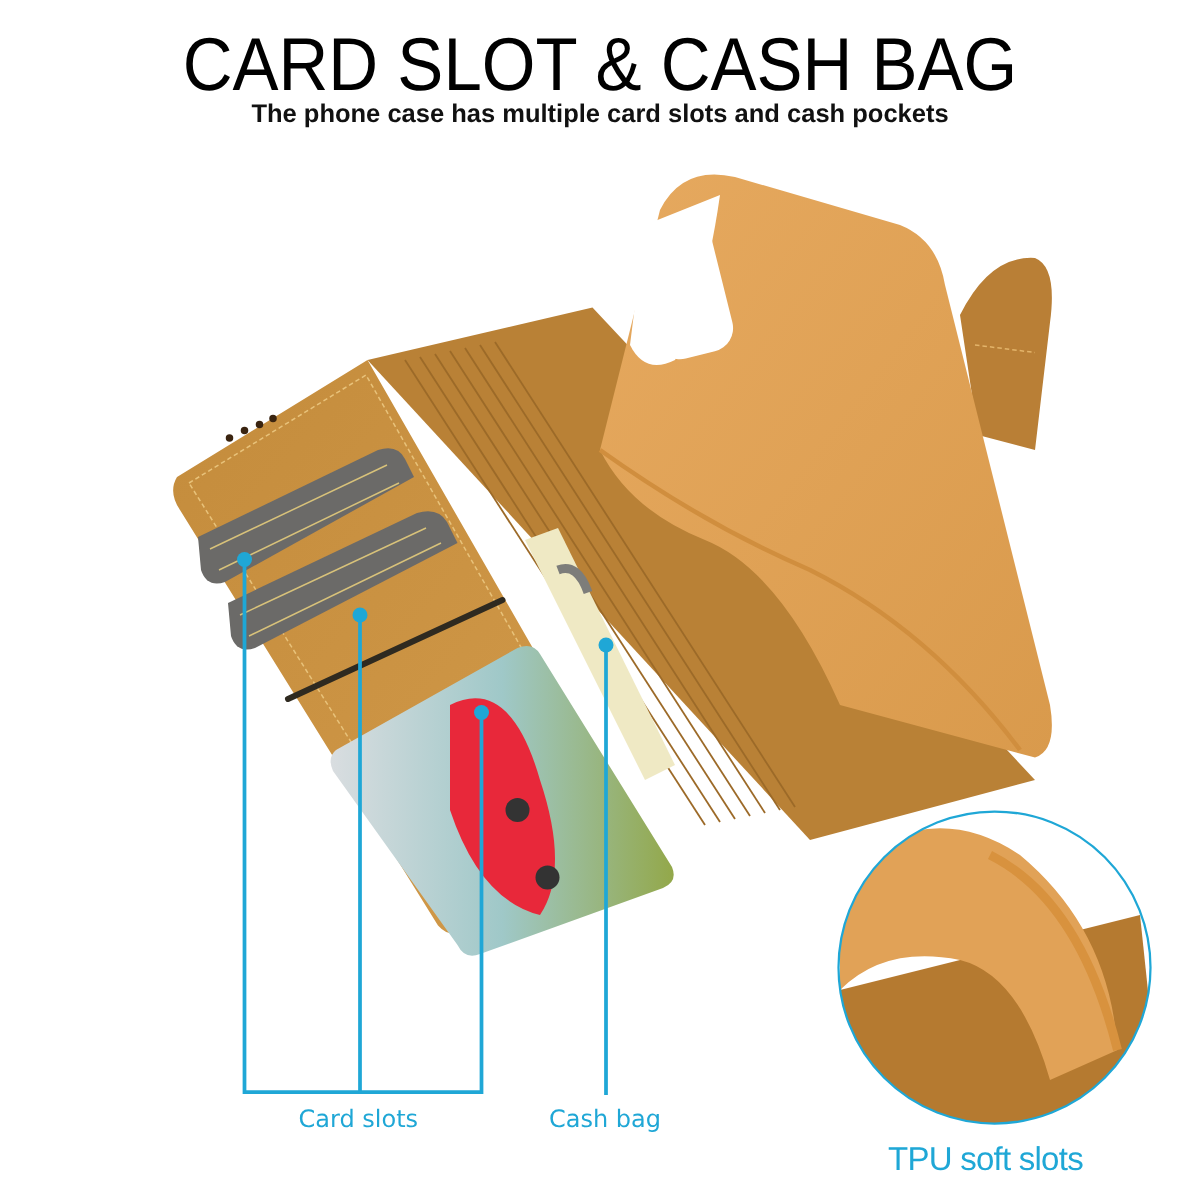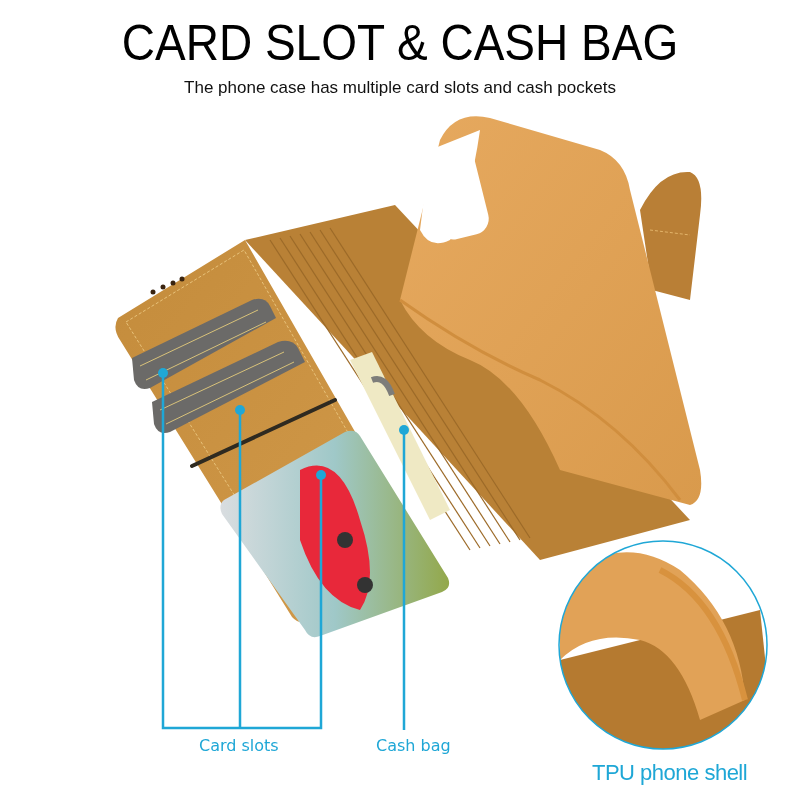--- a/index.html
+++ b/index.html
@@ -1,22 +1,22 @@
 <!DOCTYPE html>
 <html><head>
 <meta charset="utf-8">
 <style>
   html, body { margin: 0; padding: 0; background: #ffffff; }
   body { width: 800px; height: 800px; position: relative; overflow: hidden; font-family: "Liberation Sans", sans-serif; }
   .title { position: absolute; left: 0; width: 800px; top: 14px; text-align: center; font-size: 50px; font-weight: normal; color: #000; letter-spacing: 0px; transform: scaleX(0.92); transform-origin: center; }
-  .subtitle { position: absolute; left: 0; width: 800px; top: 78px; text-align: center; font-size: 17px; color: #111; }
+  .subtitle { position: absolute; left: 0; width: 800px; top: 66px; text-align: center; font-size: 17px; color: #111; font-weight: bold; }
   svg.art { position: absolute; left: 0; top: 0; }
   .label { position: absolute; color: #1fa7d6; font-family: "DejaVu Sans", sans-serif; font-size: 16px; }
   .label.card { left: 199px; top: 736px; }
-  .label.cash { left: 376px; top: 736px; text-align: center; }
+  .label.cash { left: 366px; top: 736px; text-align: center; }
   .label.tpu { left: 592px; top: 760px; font-size: 22px; font-family: "Liberation Sans", sans-serif; letter-spacing: -0.5px; }
 </style>
 </head>
 <body>
 
 <div class="title">CARD SLOT &amp; CASH BAG</div>
 <div class="subtitle">The phone case has multiple card slots and cash pockets</div>
 
 <svg class="art" width="800" height="800" viewBox="0 0 800 800">
   <defs>
@@ -115,13 +115,13 @@
   <g fill="#1fa7d6">
     <circle cx="163" cy="373" r="5"></circle>
     <circle cx="240" cy="410" r="5"></circle>
     <circle cx="321" cy="475" r="5"></circle>
     <circle cx="404" cy="430" r="5"></circle>
   </g>
 </svg>
 
 <div class="label card">Card slots</div>
 <div class="label cash">Cash bag</div>
-<div class="label tpu">TPU phone shell</div>
+<div class="label tpu">TPU soft slots</div>
 
 </body></html>

